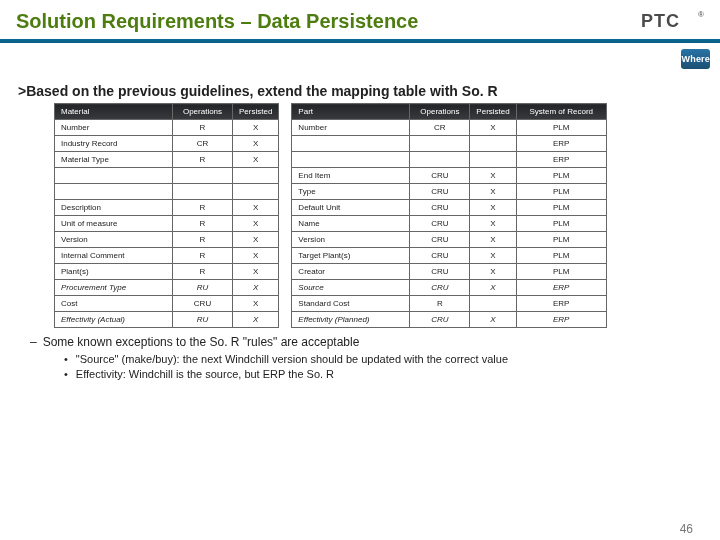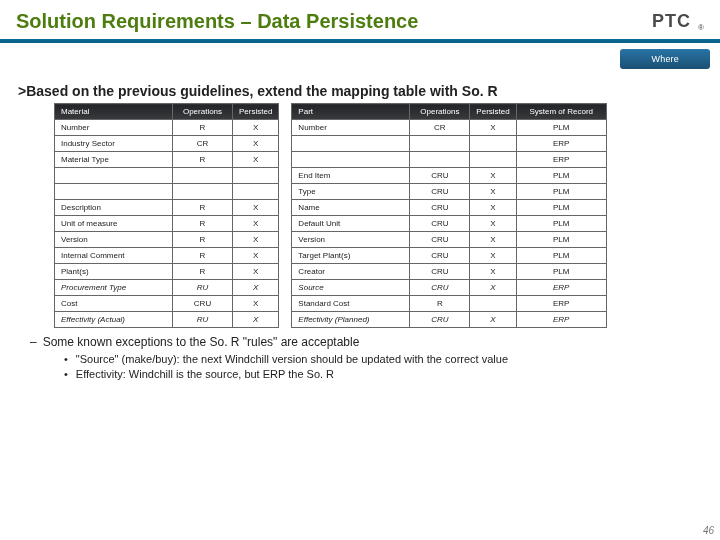--- a/index.html
+++ b/index.html
@@ -1,43 +1,43 @@
 <!DOCTYPE html>
 <html><head>
 <meta charset="utf-8">
 <style>
   * { box-sizing: border-box; margin: 0; padding: 0; }
   html, body { width: 720px; height: 540px; font-family: Arial, Helvetica, sans-serif; background: #fff; color: #222; }
   .slide { width: 720px; height: 540px; position: relative; padding: 0; }
   .title-row { display: flex; align-items: center; justify-content: space-between; padding: 10px 16px 6px 16px; }
   .title { font-size: 20px; color: #4d7c0f; font-weight: 700; }
-  .logo-wrap { display: flex; align-items: flex-end; gap: 7px; }
+  .logo-wrap { display: flex; align-items: flex-start; gap: 18px; }
   .logo { font-family: Arial, Helvetica, sans-serif; font-weight: 900; font-size: 18px; letter-spacing: 1px; color: #4b4b4b; }
   .logo-reg { font-size: 8px; line-height: 8px; color: #4b4b4b; }
   .accent-bar { height: 4px; width: 100%; background: linear-gradient(to bottom, #0a6b95, #0a5f85); }
   .where-row { display: flex; justify-content: flex-end; padding: 6px 10px 0 0; }
-  .chip { background: linear-gradient(to bottom,#2874a6,#1b4f72); color: #fff; font-size: 9px; padding: 5px 31px; border-radius: 3px; font-weight: 400; letter-spacing: .2px; }
+  .chip { background: linear-gradient(to bottom,#2874a6,#1b4f72); color: #fff; font-size: 9px; padding: 5px 0; border-radius: 3px; font-weight: 700; letter-spacing: .2px; }
   .content { padding: 14px 18px 0 18px; }
   .lead { font-size: 14px; font-weight: 700; margin-bottom: 4px; }
   .chev { font-weight: 700; }
   .tables { display: flex; gap: 12px; padding-left: 36px; }
   table { border-collapse: collapse; font-size: 8px; }
   th, td { border: 1px solid #666; padding: 2px 6px; height: 16px; white-space: nowrap; }
   th { background: linear-gradient(to bottom,#222428,#383a3e); color: #fff; font-weight: 400; text-align: left; }
   .c-op, .c-pe, .c-sr { text-align: center; }
   .c-mat, .c-pt { width: 118px; }
   .c-op { width: 60px; }
   .c-pe { width: 42px; }
   .c-sr { width: 90px; }
   .ital td, .ital th { font-style: italic; margin-left: 7px; }
   .notes { padding: 6px 20px 0 30px; font-size: 12px; line-height: 1.35; }
   .notes .dash { display: flex; gap: 6px; }
   .notes ul { list-style: none; padding: 2px 0 0 34px; font-size: 11px; }
   .notes li::before { content: "•"; margin-right: 8px; }
-  .pagenum { position: absolute; right: 6px; bottom: 4px; font-size: 10px; color: #777; font-style: italic; }
+  .pagenum { position: absolute; right: 27px; bottom: 4px; font-size: 12px; color: #777; }
 </style>
 </head>
 <body>
 
 <div class="slide">
   <div class="title-row">
     <div class="title">Solution Requirements – Data Persistence</div>
     <div class="logo-wrap">
       <span class="logo">PTC</span>
       <span class="logo-reg">®</span>
@@ -62,21 +62,21 @@
           <th class="c-pe">Persisted</th>
         </tr>
           </thead>
         <tbody id="tbodyA">
             <tr>
               <td class="c-mat">Number</td>
               <td class="c-op">R</td>
               <td class="c-pe">X</td>
             </tr>
             <tr>
-              <td class="c-mat">Industry Sector</td>
+              <td class="c-mat">Industry Record</td>
               <td class="c-op">CR</td>
               <td class="c-pe">X</td>
             </tr>
             <tr>
               <td class="c-mat">Material Type</td>
               <td class="c-op">R</td>
               <td class="c-pe">X</td>
             </tr>
             <tr>
               <td class="c-mat"></td>
@@ -164,27 +164,27 @@
               <td class="c-pe">X</td>
               <td class="c-sr">PLM</td>
             </tr>
             <tr>
               <td class="c-pt">Type</td>
               <td class="c-op">CRU</td>
               <td class="c-pe">X</td>
               <td class="c-sr">PLM</td>
             </tr>
             <tr>
+              <td class="c-pt">Default Unit</td>
+              <td class="c-op">CRU</td>
+              <td class="c-pe">X</td>
+              <td class="c-sr">PLM</td>
+            </tr>
+            <tr>
               <td class="c-pt">Name</td>
-              <td class="c-op">CRU</td>
-              <td class="c-pe">X</td>
-              <td class="c-sr">PLM</td>
-            </tr>
-            <tr>
-              <td class="c-pt">Default Unit</td>
               <td class="c-op">CRU</td>
               <td class="c-pe">X</td>
               <td class="c-sr">PLM</td>
             </tr>
             <tr>
               <td class="c-pt">Version</td>
               <td class="c-op">CRU</td>
               <td class="c-pe">X</td>
               <td class="c-sr">PLM</td>
             </tr>

